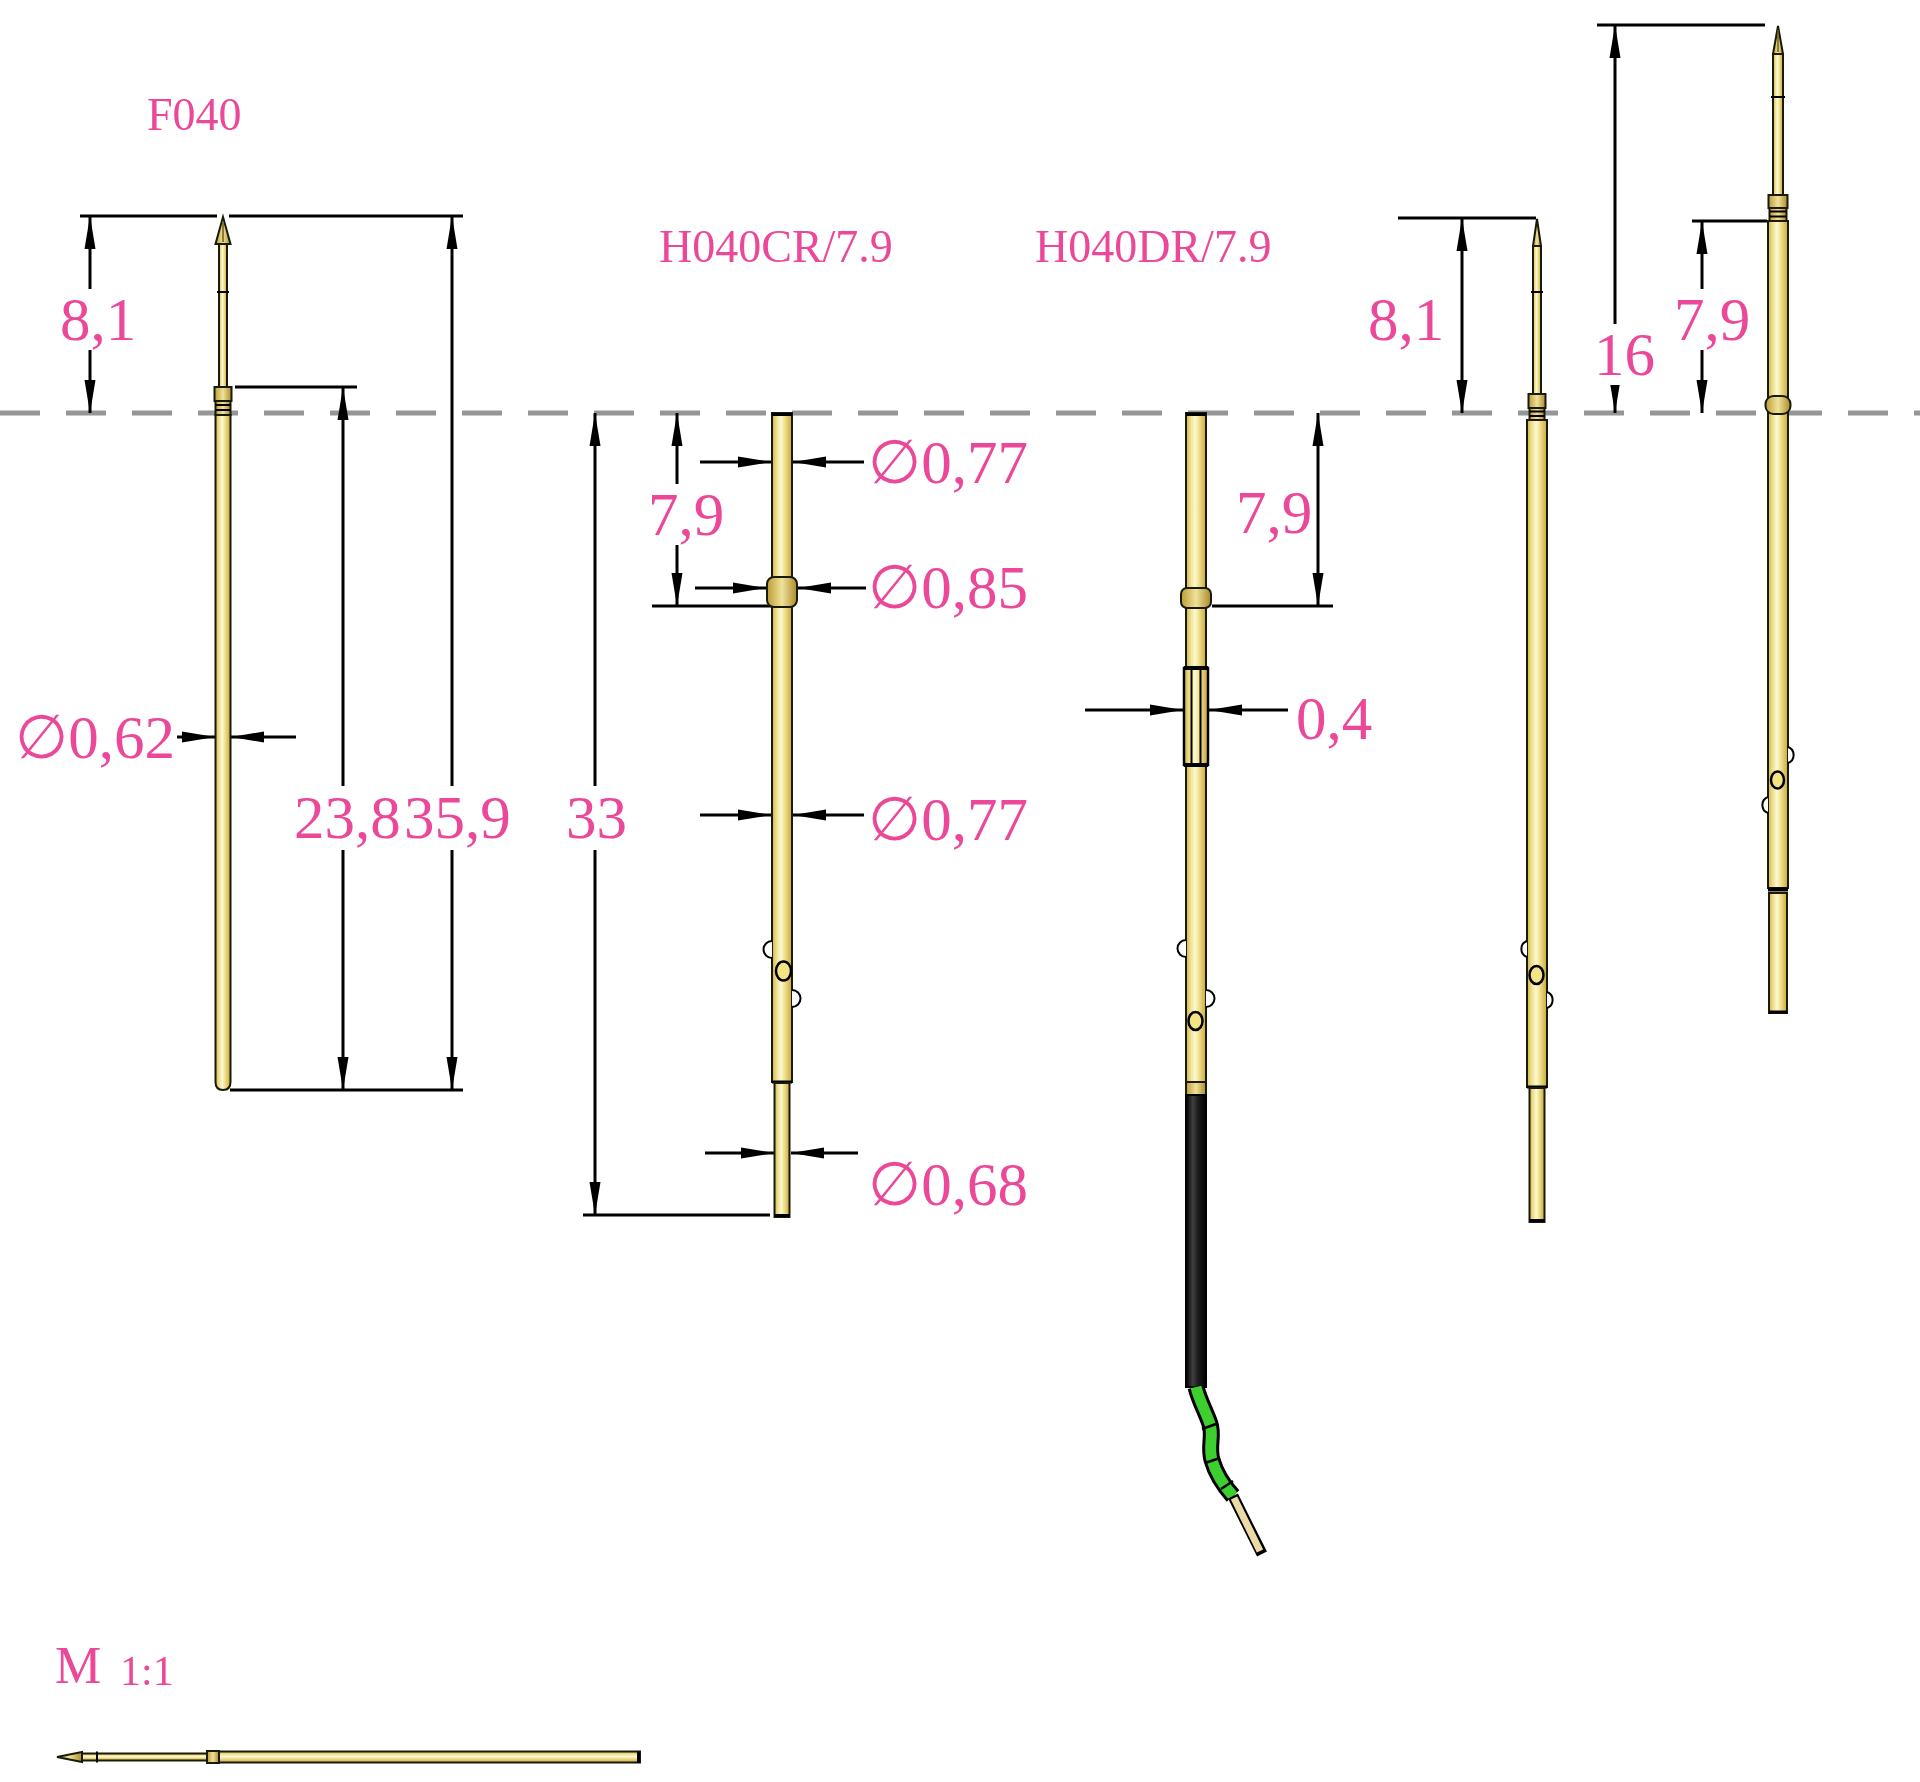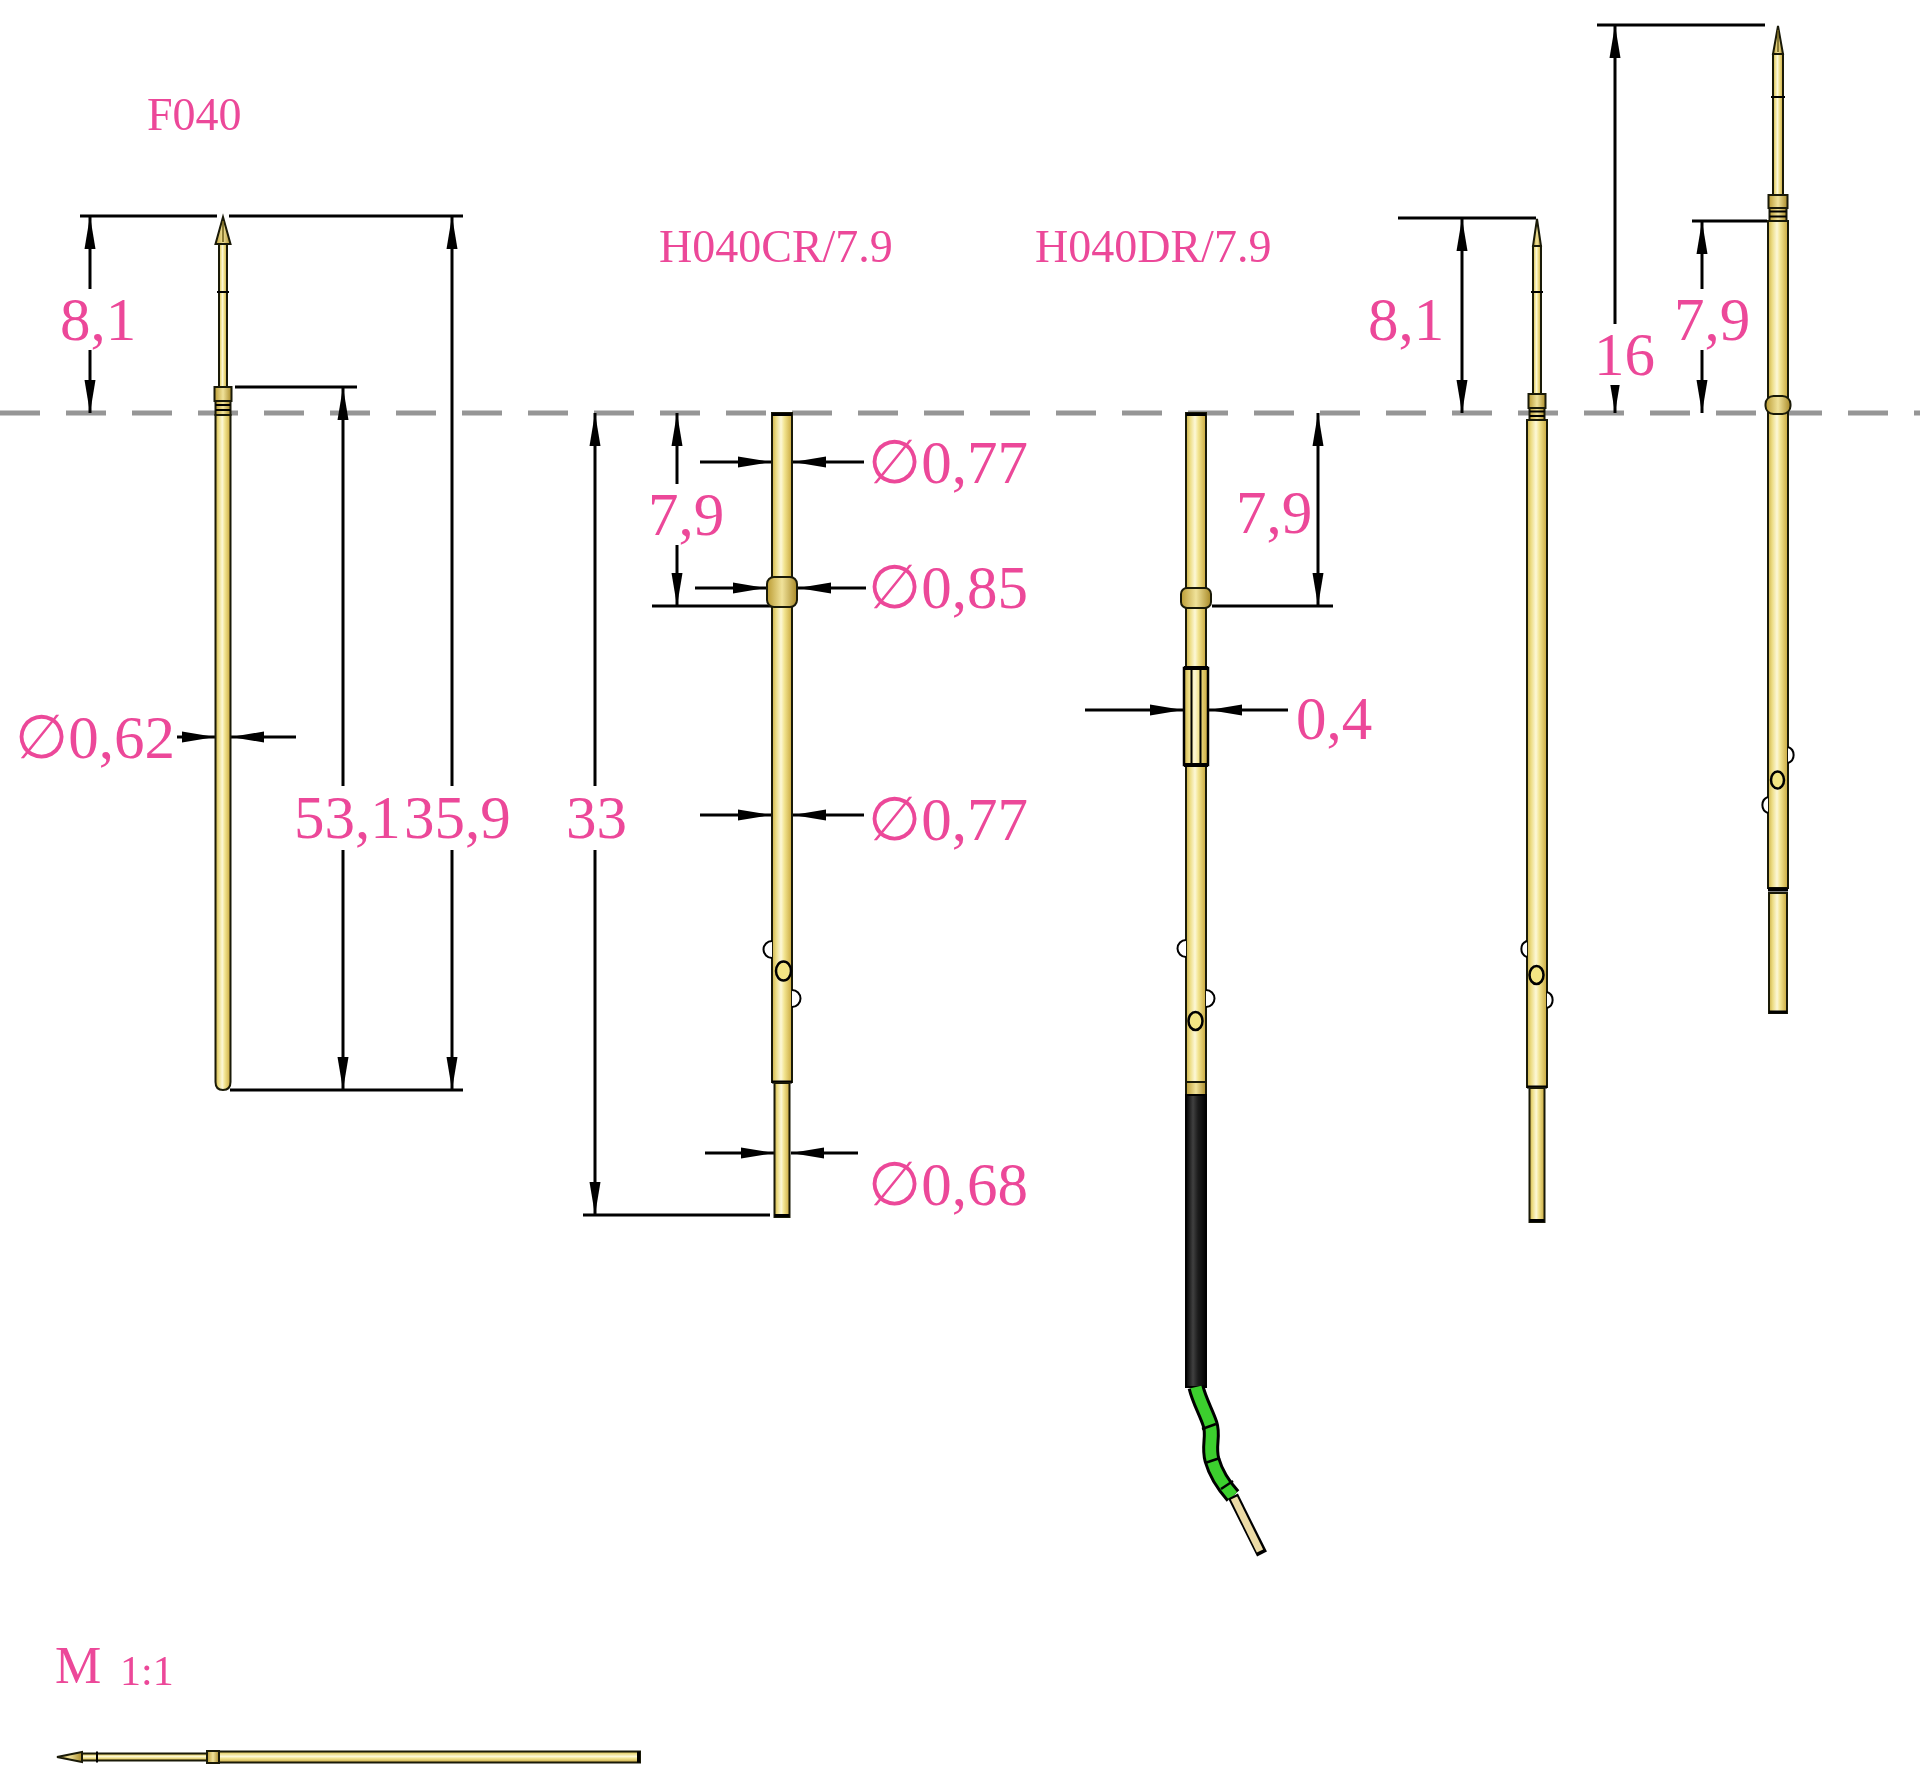--- a/index.html
+++ b/index.html
@@ -190,21 +190,21 @@
       <line x1="638.5" y1="1751.5" x2="638.5" y2="1762.5" stroke="#000" stroke-width="3"></line>
     </g>
   </svg>
 
   <div class="lbl t46" style="left:145px;top:92px;">F040</div>
   <div class="lbl t46" style="left:625px;top:224px;margin-left:32px;">H040CR/7.9</div>
   <div class="lbl t46" style="left:1033px;top:224px;">H040DR/7.9</div>
 
   <div class="lbl t48" style="left:58px;top:289px;">8,1</div>
   <div class="lbl t48" style="left:13px;top:707px;">∅0,62</div>
-  <div class="lbl t48" style="left:292px;top:787px;">53,1</div>
+  <div class="lbl t48" style="left:292px;top:787px;">23,8</div>
   <div class="lbl t48" style="left:402px;top:787px;">35,9</div>
 
   <div class="lbl t48" style="left:564px;top:787px;">33</div>
   <div class="lbl t48" style="left:646px;top:484px;">7,9</div>
   <div class="lbl t48" style="left:866px;top:432px;">∅0,77</div>
   <div class="lbl t48" style="left:866px;top:557px;">∅0,85</div>
   <div class="lbl t48" style="left:866px;top:789px;">∅0,77</div>
   <div class="lbl t48" style="left:866px;top:1123px;margin-top:31px;">∅0,68</div>
 
   <div class="lbl t48" style="left:1294px;top:688px;">0,4</div>

